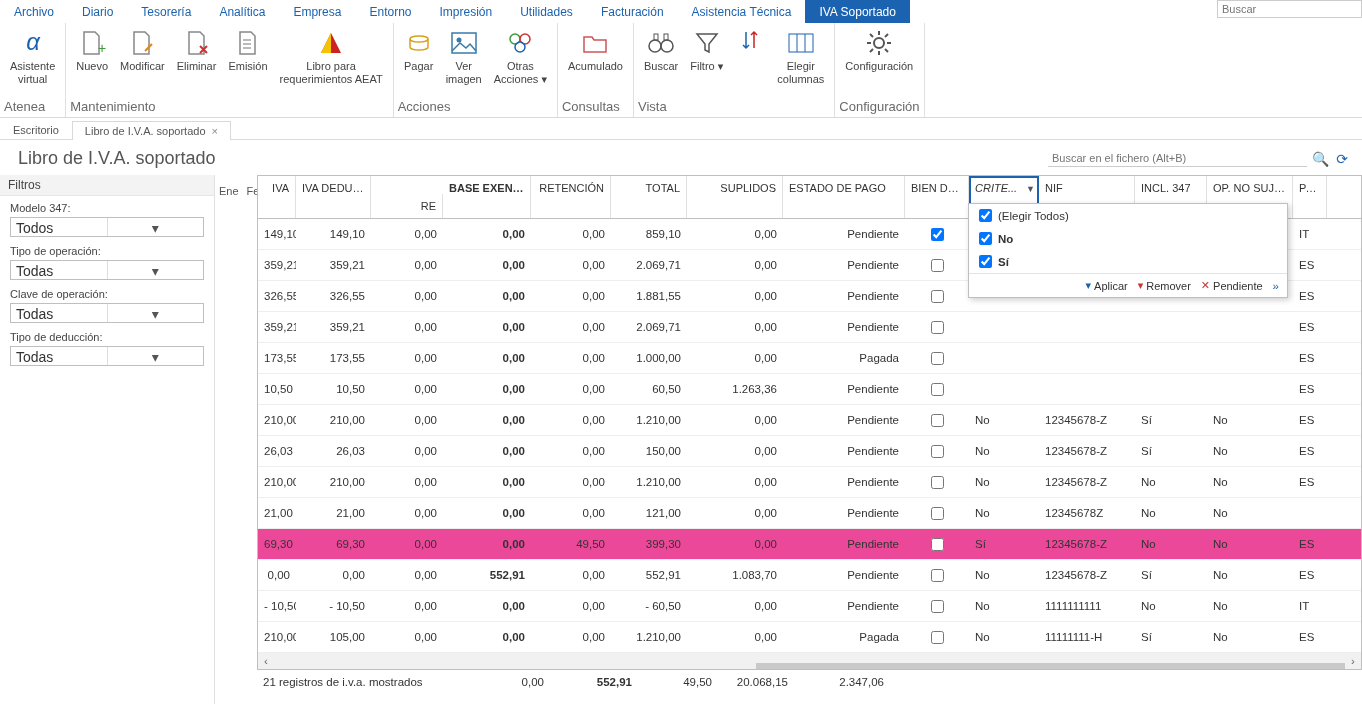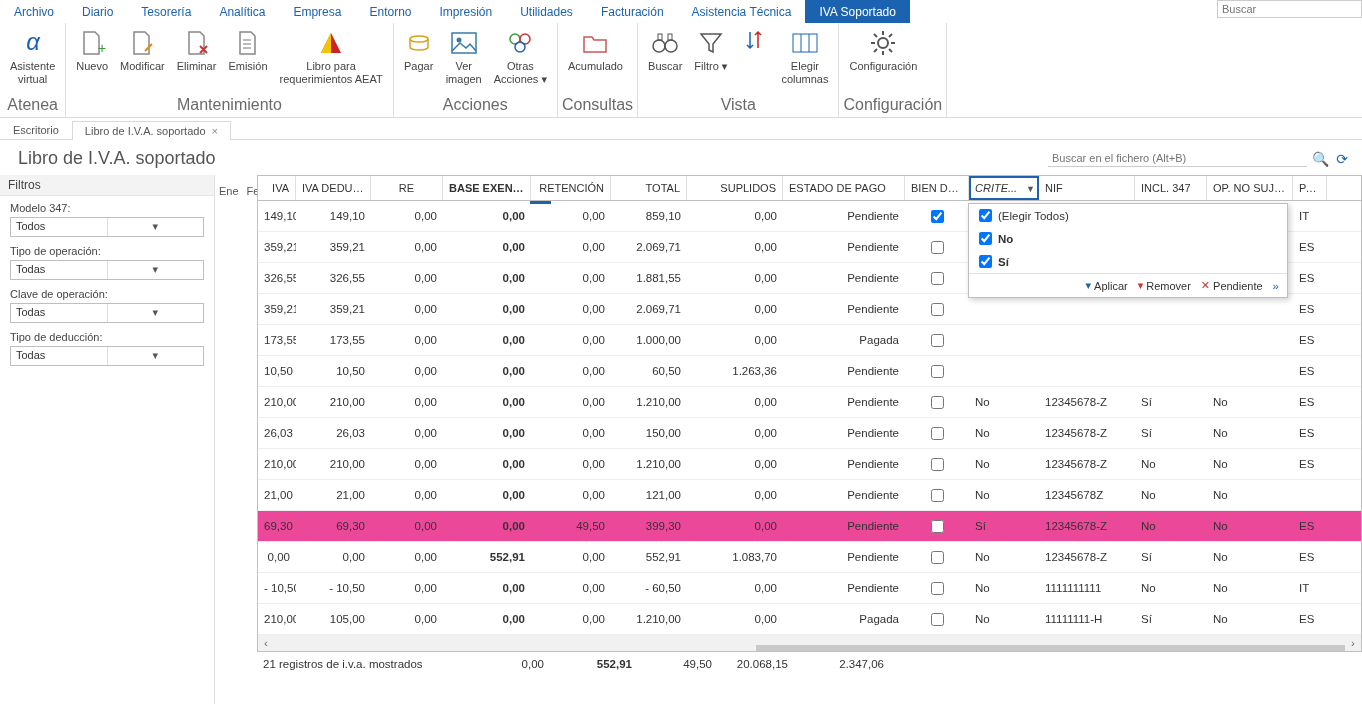--- a/index.html
+++ b/index.html
@@ -9,21 +9,21 @@
 .menubar { display: flex; background: #fff; height: 23px; align-items: stretch; }
 .menubar .menu-item { padding: 3px 14px; color: #1b63b0; font-size: 12px; cursor: pointer; display: flex; align-items: center; }
 .menubar .menu-item.active { background: #1b63b0; color: #fff; }
 .menubar .search-box { margin-left: auto; width: 145px; }
 .menubar .search-box input { width: 100%; border: 1px solid #ccc; padding: 2px 4px; font-size: 11px; color: #999; }
 
 
 .ribbon { display: flex; background: #fff; border-bottom: 1px solid #d9d9d9; height: 95px; }
 .ribbon-group { display: flex; flex-direction: column; padding: 2px 4px 0; position: relative; border-right: 1px solid #e0e0e0; }
 .ribbon-group-buttons { display: flex; flex: 1; align-items: flex-start; }
-.ribbon-group-label { text-align: center; font-size: 16px; color: #6a6a6a; padding: 2px 0 3px; }
+.ribbon-group-label { text-align: left; font-size: 13px; color: #6a6a6a; padding: 2px 0 3px; }
 .ribbon-btn { display: flex; flex-direction: column; align-items: center; padding: 3px 6px; cursor: pointer; min-width: 40px; }
 .ribbon-btn .ico { width: 30px; height: 30px; display: flex; align-items: center; justify-content: center; font-size: 22px; color: #555; }
 .ribbon-btn .lbl { font-size: 11px; color: #444; text-align: center; line-height: 1.15; margin-top: 2px; white-space: pre-line; }
 
 
 .tabs { display: flex; border-bottom: 1px solid #d9d9d9; background: #fff; height: 22px; align-items: flex-end; }
 .tabs .tab { padding: 3px 12px; font-size: 11px; border: 1px solid transparent; border-bottom: none; cursor: pointer; color: #555; }
 .tabs .tab.active { border-color: #d9d9d9; background: #fff; position: relative; top: 1px; }
 .tabs .tab .close { margin-left: 6px; color: #888; }
 
@@ -36,21 +36,21 @@
 
 
 .body { display: flex; height: calc(705px - 23px - 95px - 22px - 36px); }
 
 
 .filters { width: 215px; border-right: 1px solid #e0e0e0; padding: 0; }
 .filters .filters-title { background: #f3f3f3; padding: 3px 8px; font-size: 12px; color: #444; border-bottom: 1px solid #e6e6e6; }
 .filters .filter-group { padding: 6px 10px 2px; }
 .filters .filter-group label { display: block; font-size: 11px; color: #444; margin-bottom: 3px; }
 .filters .filter-group .sel { display: flex; border: 1px solid #bfbfbf; background:#fff; height:20px; }
-.filters .filter-group .sel span { flex:1; padding: 2px 5px; font-size:11px; }
+.filters .filter-group .sel span { flex:1; padding: 2px 5px; font-size:14px; }
 .filters .filter-group .sel .chev { width: 16px; text-align:center; color:#555; border-left:1px solid #ddd; }
 
 
 .month-strip { width: 42px; display: flex; flex-direction: row; align-items: flex-start; padding-top: 3px;}
 .month-strip .m { font-size: 11px; color: #555; padding: 7px 4px; cursor: pointer; width: 100%; text-align: center; }
 .month-strip .m.selected { background: #1b63b0; color: #fff; }
 
 
 .grid-wrap { flex: 1; display: flex; flex-direction: column; position: relative; }
 .grid { border: 1px solid #bfbfbf; overflow: hidden; font-size: 11.5px; }
@@ -360,21 +360,21 @@
       <div class="m">3T</div>
       <div class="m">4T</div>
       <div class="m">20XX</div>
     </div>
 
   <div class="grid-wrap">
     <div class="grid">
       <div class="grid-header" id="grid-header">
           <div class="col c-iva" style="text-align: right;">IVA</div>
           <div class="col c-ded" style="text-align: right;">IVA DEDUCI...</div>
-          <div class="col c-re" style="text-align: center;">RE</div>
+          <div class="col c-re" style="text-align: right; margin-top: 18px;">RE</div>
           <div class="col c-base" style="text-align: right;">BASE EXENTA</div>
           <div class="col c-ret" style="text-align: right;">RETENCIÓN</div>
           <div class="col c-total" style="text-align: right;">TOTAL</div>
           <div class="col c-sup" style="text-align: right;">SUPLIDOS</div>
           <div class="col c-estado" style="text-align: left;">ESTADO DE PAGO</div>
           <div class="col c-bien" style="text-align: center;">BIEN DE I...</div>
           <div class="col c-crite active" style="text-align: left; font-style: italic;">CRITE...<span class="dd">▼</span></div>
           <div class="col c-nif" style="text-align: left;">NIF</div>
           <div class="col c-incl" style="text-align: left;">INCL. 347</div>
           <div class="col c-opno" style="text-align: left;">OP. NO SUJETA</div>

